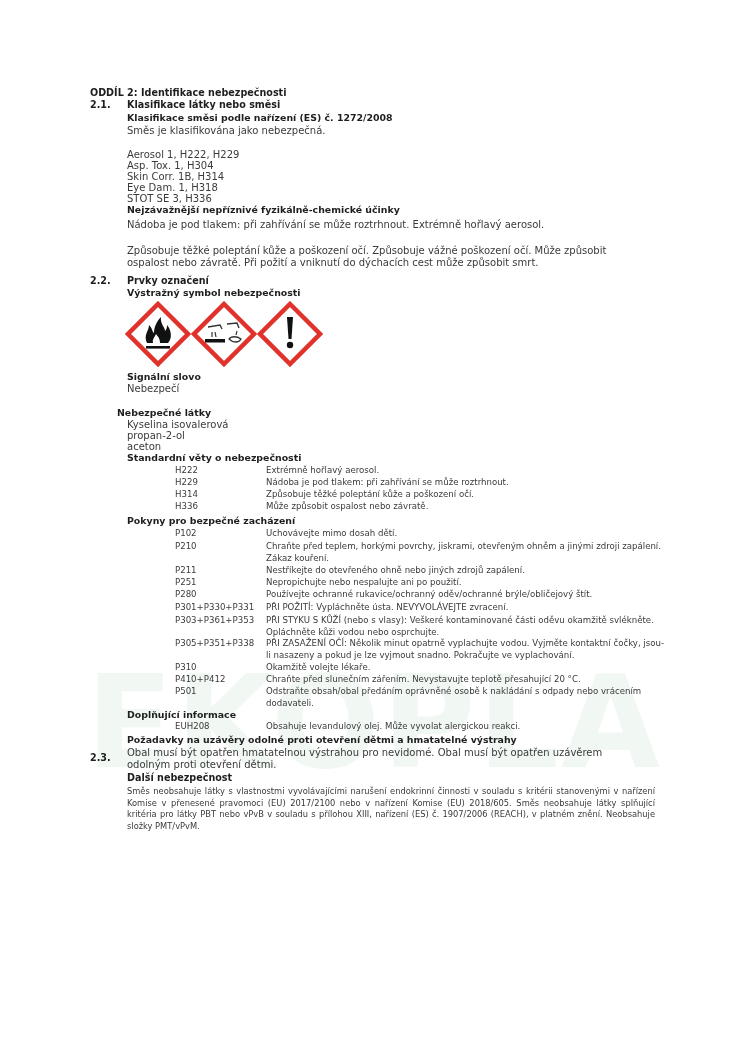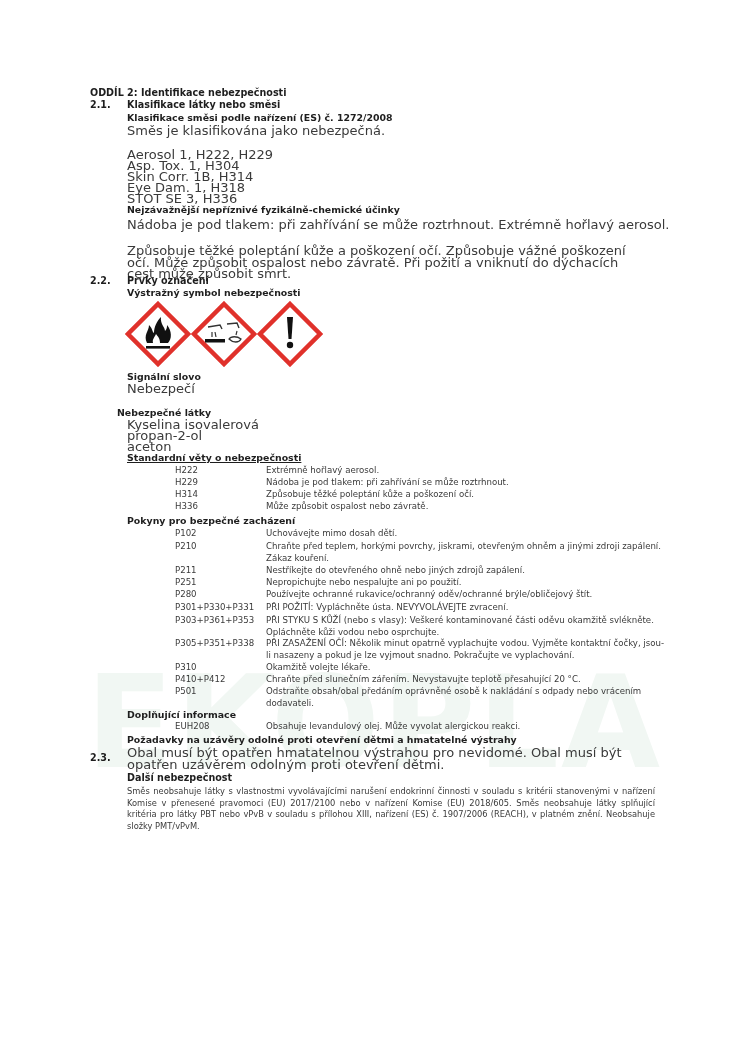--- a/index.html
+++ b/index.html
@@ -6,21 +6,21 @@
   body { width: 740px; height: 1047px; position: relative; overflow: hidden;
          font-family: "DejaVu Sans", sans-serif; color: #2b2b2b; }
   .page { position: absolute; left: 0; top: 0; width: 740px; height: 1047px; }
   .watermark { position: absolute; left: 86px; top: 668px; width: 580px; height: 110px;
                font-family: "DejaVu Sans", sans-serif; font-weight: bold; font-size: 128px;
                line-height: 110px; letter-spacing: 2px; color: #f1f7f3; white-space: nowrap;
                overflow: hidden; z-index: 0; }
   .abs { position: absolute; z-index: 1; white-space: nowrap; }
   .sec { font-weight: bold; font-size: 9.6px; color: #1e1e1e; }
   .h { font-weight: bold; font-size: 9.4px; color: #1e1e1e; }
-  .t { font-size: 13px; color: #3a3a3a; line-height: 11.6px; }
+  .t { font-size: 10px; color: #3a3a3a; line-height: 11.6px; }
   .wrap { white-space: normal; }
   .row { position: absolute; left: 127px; width: 540px; z-index: 1; font-size: 8.6px; color: #3a3a3a; line-height: 11.6px; }
   .row .code { position: absolute; left: 0; top: 0; margin-left: 48px; }
   .row .desc { position: absolute; left: 139px; top: 0; width: 400px; }
   .picto { position: absolute; top: 301px; width: 66px; height: 66px; z-index: 1; }
 </style>
 </head>
 <body>
 
 <div class="page">
@@ -77,21 +77,21 @@
   </div>
 
   <div class="abs h" style="left:127px; top:371px;">Signální slovo</div>
   <div class="abs t" style="left:127px; top:383px;">Nebezpečí</div>
 
   <div class="abs h" style="left:117px; top:407px;">Nebezpečné látky</div>
   <div class="abs t" style="left:127px; top:419px;">Kyselina isovalerová</div>
   <div class="abs t" style="left:127px; top:430px;">propan-2-ol</div>
   <div class="abs t" style="left:127px; top:441px;">aceton</div>
 
-  <div class="abs h" style="left:127px; top:452px;text-decoration:underline;">Standardní věty o nebezpečnosti</div>
+  <div class="abs h" style="left:127px; top:452px;">Standardní věty o nebezpečnosti</div>
   <div class="row" style="top:465px;">
     <span class="code">H222</span>
     <span class="desc">Extrémně hořlavý aerosol.</span>
   </div>
   <div class="row" style="top:477px;">
     <span class="code">H229</span>
     <span class="desc">Nádoba je pod tlakem: při zahřívání se může roztrhnout.</span>
   </div>
   <div class="row" style="top:489px;">
     <span class="code">H314</span>

